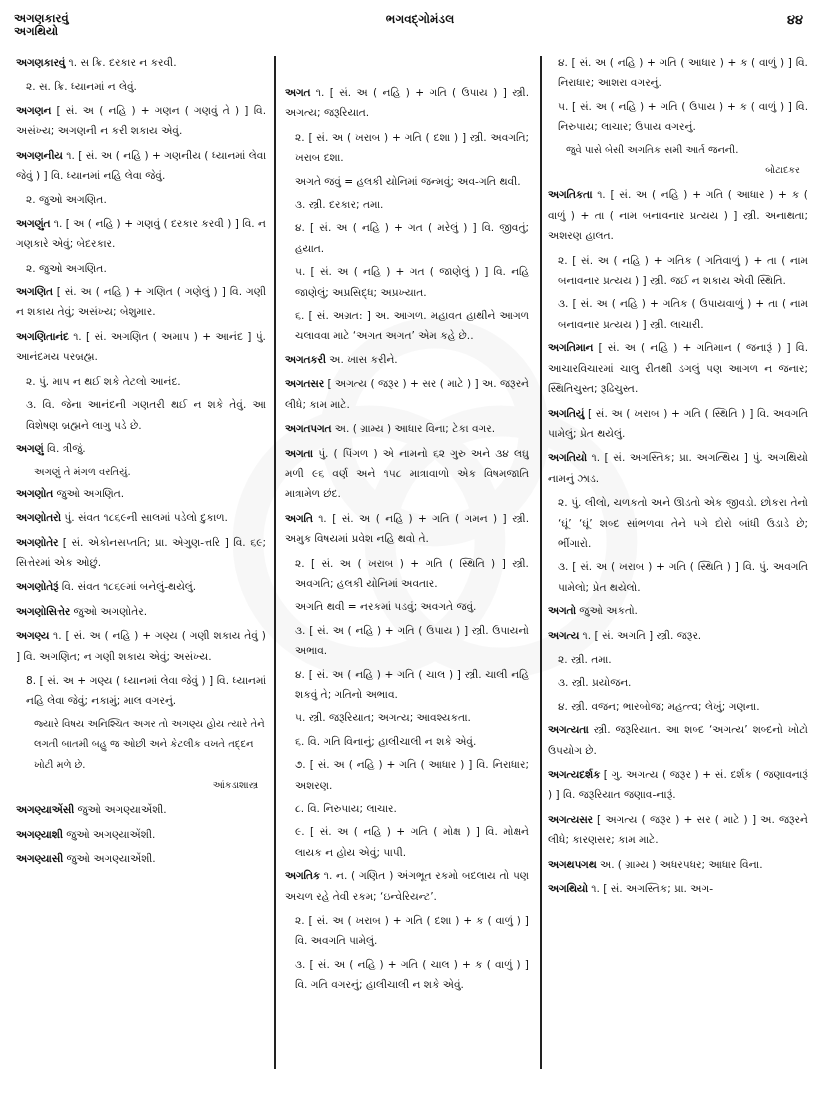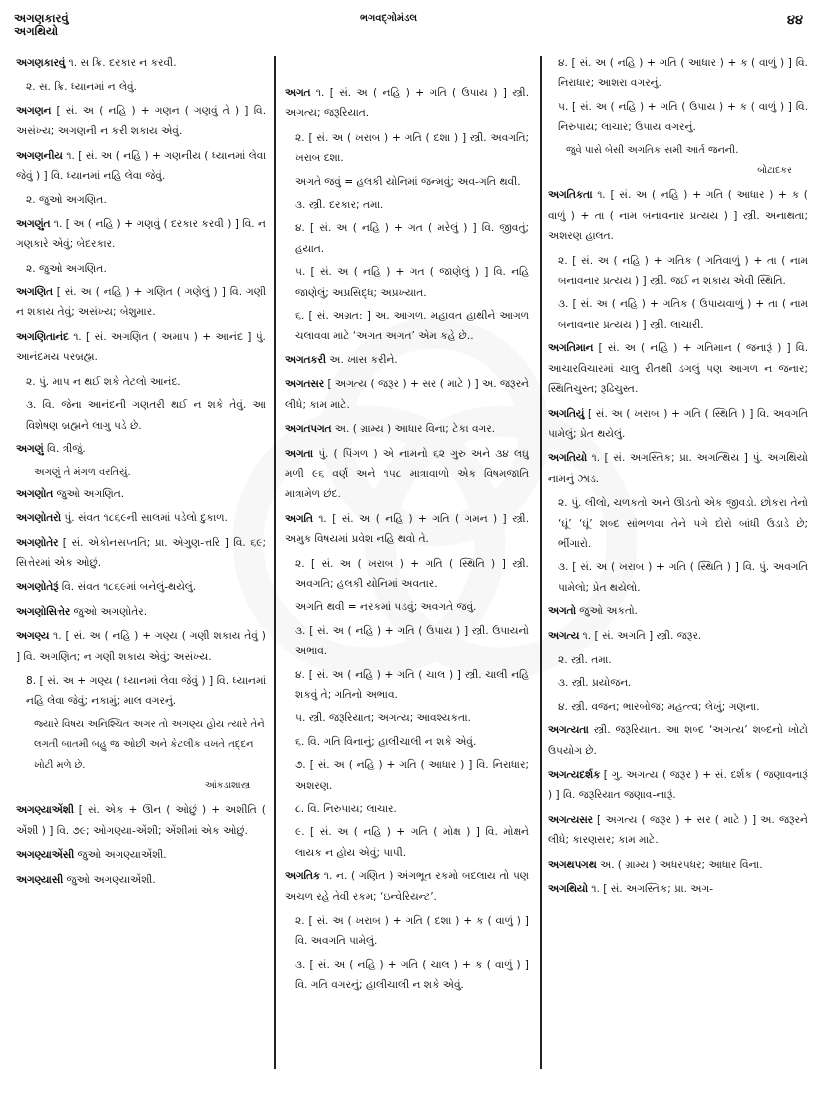--- a/index.html
+++ b/index.html
@@ -12,22 +12,22 @@
     pointer-events: none; opacity: 0.07;
   }
   .header {
     position: absolute; left: 0; top: 0; width: 825px; height: 56px;
   }
   .guide-words {
     position: absolute; left: 14px; top: 12px;
     font-size: 11.5px; font-weight: bold; line-height: 13px;
   }
   .page-title {
-    position: absolute; left: 360px; top: 12px; width: 120px; 
-    font-size: 10px; font-weight: bold;
+    position: absolute; left: 360px; top: 12px; width: 120px; text-align: center;
+    font-size: 12px; font-weight: bold;
   }
   .page-number {
     position: absolute; right: 22px; top: 12px;
     font-size: 13px; font-weight: bold;
   }
   .columns {
     position: absolute; left: 0; top: 52px; width: 825px; height: 1045px;
   }
   .col {
     position: absolute; top: 0; height: 1045px; overflow: hidden;
@@ -39,21 +39,21 @@
   .divider {
     position: absolute; top: 56px; width: 1.6px; background: #222222;
   }
   .divider-1 { left: 274px; height: 1013px; }
   .divider-2 { left: 540px; height: 1013px; }
   .entry { margin: 0 0 4px 0; text-align: justify; }
   .entry .hw { font-weight: bold; letter-spacing: -0.2px; }
   .entry .def { }
   .sense { margin: 0 0 3px 10px; text-align: justify; }
   .quote { margin: 0 0 0 18px; font-size: 10px; }
-  .source { text-align: right; font-size: 9.5px; margin: 0 16px 4px 0; }
+  .source { text-align: right; font-size: 9.5px; margin: 0 8px 4px 0; }
 </style>
 </head>
 <body>
 
 <svg class="watermark" viewBox="0 0 200 200">
   <g fill="none" stroke="#9a9a9a" stroke-width="14">
     <circle cx="70" cy="110" r="55"></circle>
     <circle cx="130" cy="110" r="55"></circle>
     <circle cx="100" cy="60" r="45"></circle>
   </g>
@@ -115,24 +115,24 @@
       <div>
         <div class="entry"><span class="hw">અગણોસિત્તેર</span> <span class="def">જુઓ અગણોતેર.</span></div>
       </div>
       <div>
         <div class="entry"><span class="hw">અગણ્ય</span> <span class="def">૧. [ સં. અ ( નહિ ) + ગણ્ય ( ગણી શકાય તેવું ) ] વિ. અગણિત; ન ગણી શકાય એવું; અસંખ્ય.</span></div>
         <div class="sense">8. [ સં. અ + ગણ્ય ( ધ્યાનમાં લેવા જેવું ) ] વિ. ધ્યાનમાં નહિ લેવા જેવું; નકામું; માલ વગરનું.</div>
         <div class="quote">જ્યારે વિષય અનિશ્ચિત અગર તો અગણ્ય હોય ત્યારે તેને લગતી બાતમી બહુ જ ઓછી અને કેટલીક વખતે તદ્દન ખોટી મળે છે.</div>
         <div class="source">આંકડાશાસ્ત્ર</div>
       </div>
       <div>
-        <div class="entry"><span class="hw">અગણ્યાએંશી</span> <span class="def">[ સં. એક + ઊન ( ઓછું ) + અશીતિ ( એંશી ) ] વિ. ૭૯; ઓગણ્યા-એંશી; એંશીમાં એક ઓછું.</span></div>
-      </div>
-      <div>
         <div class="entry"><span class="hw">અગણ્યાએંસી</span> <span class="def">જુઓ અગણ્યાએંશી.</span></div>
+      </div>
+      <div>
+        <div class="entry"><span class="hw">અગણ્યાશી</span> <span class="def">જુઓ અગણ્યાએંશી.</span></div>
       </div>
       <div>
         <div class="entry"><span class="hw">અગણ્યાસી</span> <span class="def">જુઓ અગણ્યાએંશી.</span></div>
       </div>
     </div>
   <div class="col col-2">
       <div>
         <div class="entry"><span class="hw">અગત</span> <span class="def">૧. [ સં. અ ( નહિ ) + ગતિ ( ઉપાય ) ] સ્ત્રી. અગત્ય; જરૂરિયાત.</span></div>
         <div class="sense">૨. [ સં. અ ( ખરાબ ) + ગતિ ( દશા ) ] સ્ત્રી. અવગતિ; ખરાબ દશા.</div>
         <div class="sense">અગતે જવું = હલકી યોનિમાં જન્મવું; અવ-ગતિ થવી.</div>

